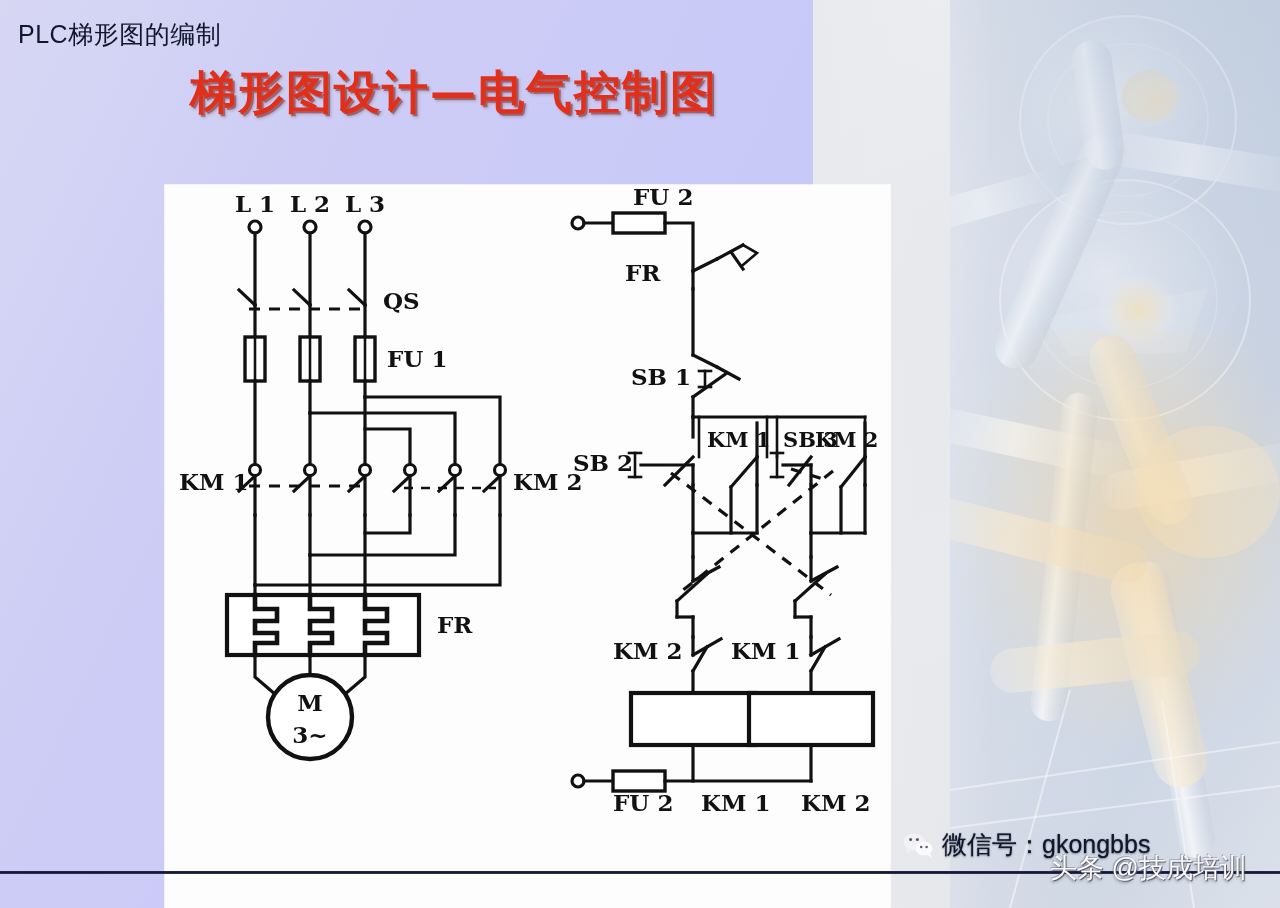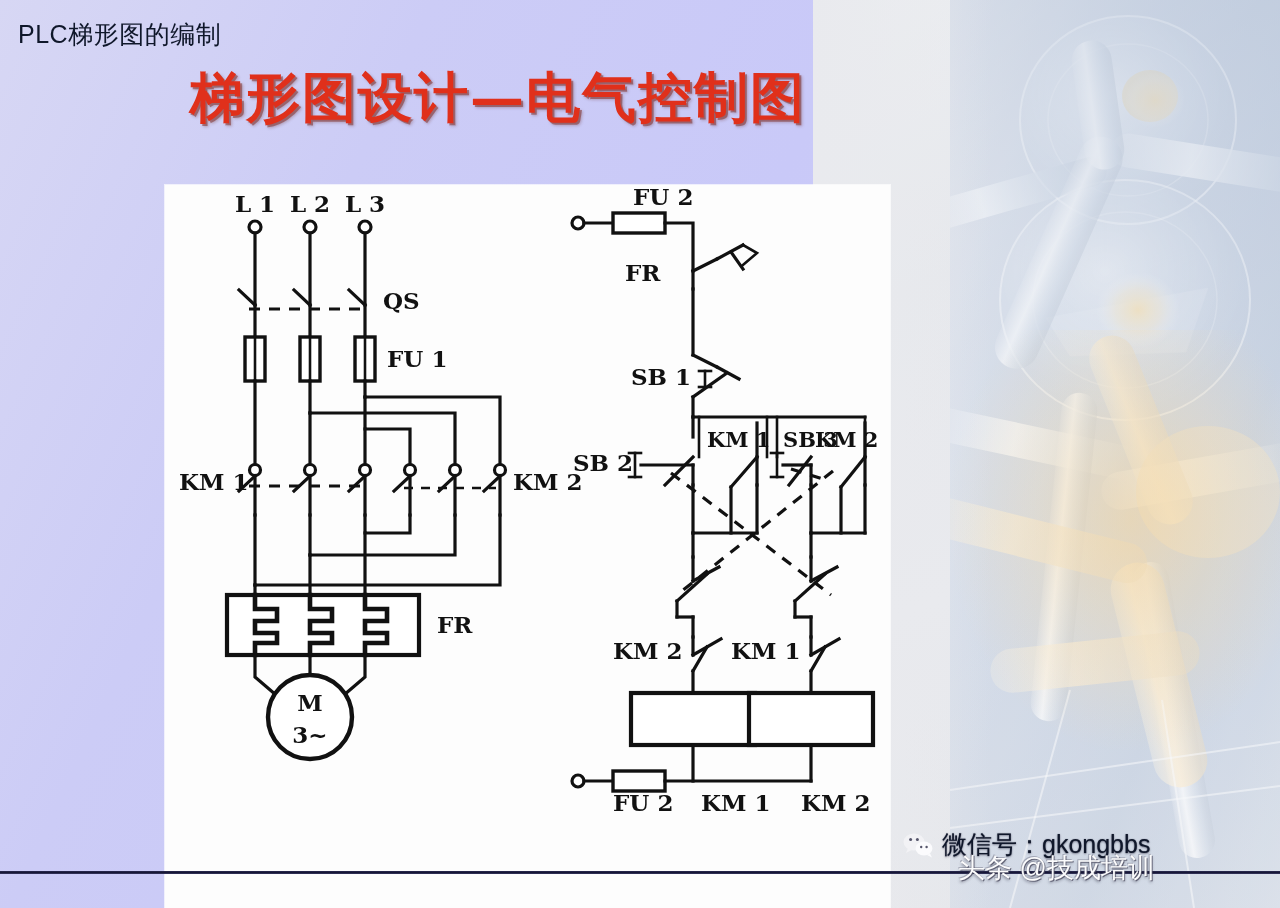--- a/index.html
+++ b/index.html
@@ -45,21 +45,21 @@
 
   
   .kicker{
     position:absolute;left:18px;top:18px;
     font-size:25px;color:#0f172a;letter-spacing:.5px;
     font-family:"Liberation Sans","DejaVu Sans",sans-serif;
     white-space:nowrap;
   }
   .bigtitle{
     position:absolute;left:190px;top:62px;
-    font-size:54px;font-weight:bold;color:#e0301b;
+    font-size:46px;font-weight:bold;color:#e0301b;
     font-family:"DejaVu Serif","Liberation Serif",serif;
     letter-spacing:2px;white-space:nowrap;
     text-shadow:2px 2px 0 rgba(120,25,10,.45), 3px 3px 3px rgba(90,20,10,.25);
   }
 
   
   .panel{
     position:absolute;left:165px;top:185px;width:725px;height:730px;
     background:#fdfdfd;
     box-shadow:0 0 0 1px rgba(255,255,255,.7);
@@ -75,21 +75,21 @@
   
   .wm-wechat{
     position:absolute;left:903px;top:828px;
     display:flex;align-items:center;gap:9px;
     color:#0f172a;font-size:25px;white-space:nowrap;
     text-shadow:0 1px 2px rgba(60,60,80,.55), 0 0 1px rgba(40,40,60,.6);
     font-family:"Liberation Sans","DejaVu Sans",sans-serif;
   }
   .wm-wechat .wc-ico{width:30px;height:26px;flex:none;}
   .wm-toutiao{
-    position:absolute;left:958px;top:850px;
+    position:absolute;left:1050px;top:850px;
     color:#fbfbfc;font-size:27px;white-space:nowrap;
     text-shadow:1px 1px 0 rgba(80,80,100,.8), -1px -1px 0 rgba(80,80,100,.35), 0 2px 3px rgba(40,40,60,.45);
     font-family:"Liberation Sans","DejaVu Sans",sans-serif;
   }
 </style>
 </head>
 <body>
 
 <div id="slide">
 

